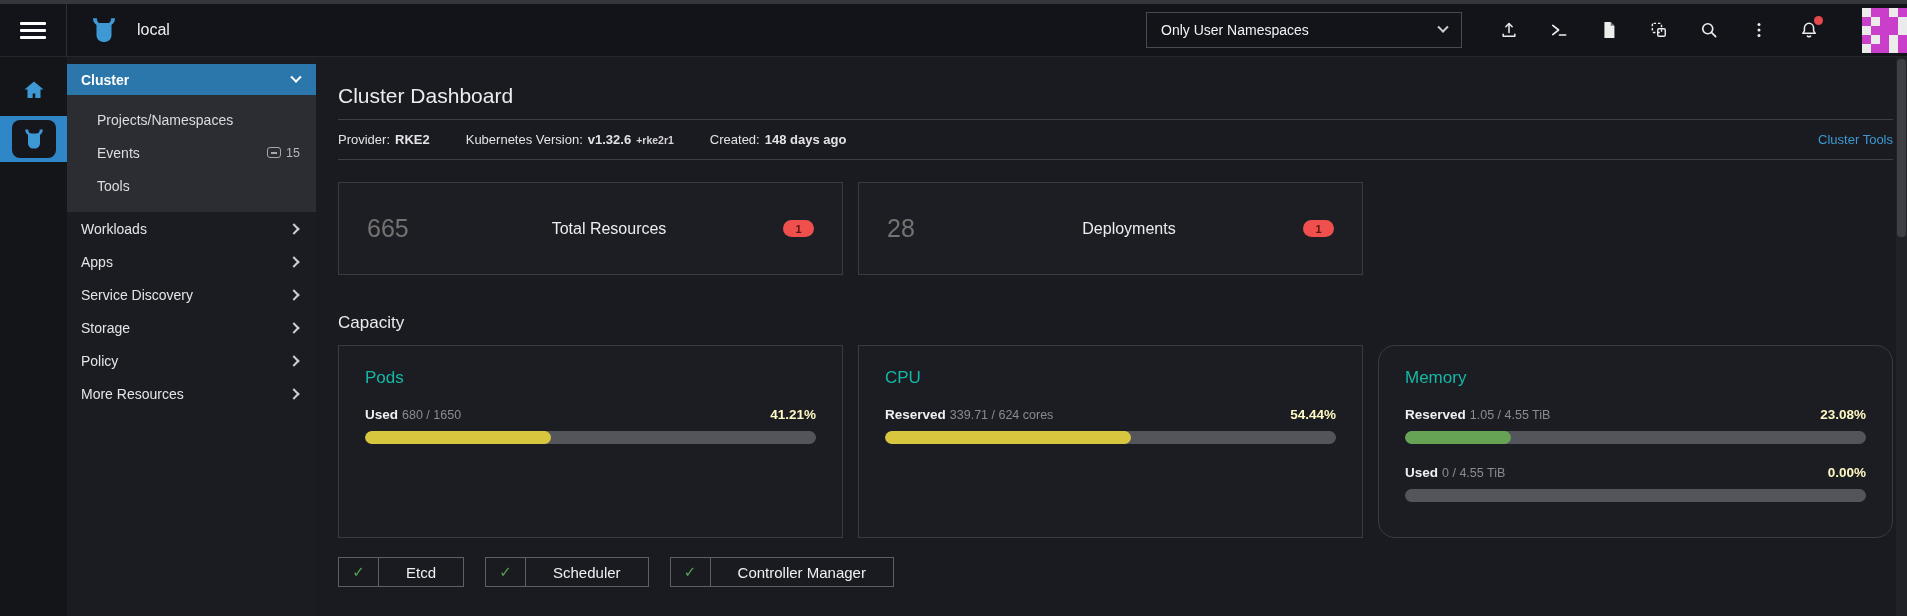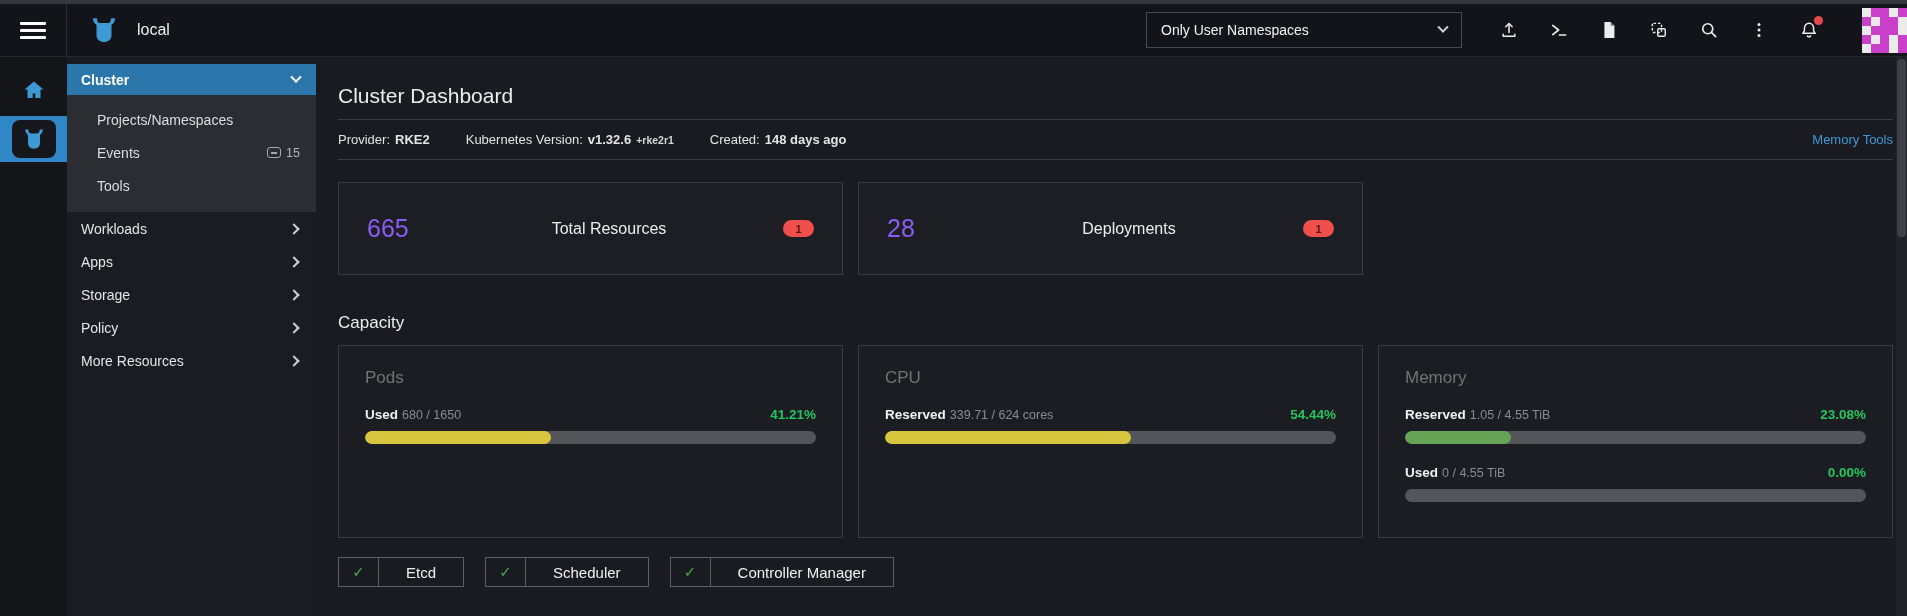--- a/index.html
+++ b/index.html
@@ -51,37 +51,37 @@
   .divider { height:1px; background:#3e3f45; margin-top:11px; }
   .meta-row { height:39px; display:flex; align-items:center; font-size:13px; gap:36px; }
   .meta-item { display:flex; align-items:baseline; gap:5px; color:#e3e3e5; }
   .meta-item b { font-weight:bold; }
   .meta-suffix { font-size:10.5px; font-weight:bold; color:#d6d6d8; }
   .meta-spacer { flex:1; }
   .link { color:#3d98d3; cursor:pointer; font-size:13px; }
 
   .counters { display:flex; gap:15px; margin-top:22px; }
   .counter-card { width:505px; height:93px; background:#1d1e23; border:1px solid #3a3b42; display:flex; align-items:center; cursor:pointer; }
-  .counter-num { font-size:25px; color:#8b5cf6; padding-left:28px; min-width:96px; }
+  .counter-num { font-size:25px; color:#737373; padding-left:28px; min-width:96px; }
   .counter-label { flex:1; text-align:center; font-size:16px; color:#ededef; }
   .pill-badge { width:31px; height:17px; border-radius:9px; background:#ef504d; color:#5c1212; font-size:11px; font-weight:bold;
     display:flex; align-items:center; justify-content:center; margin-right:28px; }
 
   .capacity-heading { margin-top:38px; font-size:17px; color:#ececee; font-weight:400; }
   .capacity-row { display:flex; gap:15px; margin-top:12px; }
   .cap-card { height:193px; background:#1c1d22; border:1px solid #3a3b42; padding:22px 26px; }
   .cap-card.fixed { width:505px; flex:0 0 auto; }
-  .cap-card.flex { flex:1; min-width:0; }
-  .cap-title { font-size:17px; color:#737373; font-weight:400; }
+  .cap-card.flex { flex:1; min-width:0;border-radius:17px; }
+  .cap-title { font-size:17px; color:#14b8a6; font-weight:400; }
   .gauge { margin-top:19px; }
   .gauge + .gauge { margin-top:21px; }
   .gauge-head { display:flex; align-items:baseline; font-size:13.5px; }
   .gauge-label { font-weight:bold; color:#f0f0f2; margin-right:4px; }
   .gauge-detail { color:#8a8b90; font-size:12.5px; flex:1; }
-  .gauge-pct { font-weight:bold; color:#22c55e; }
+  .gauge-pct { font-weight:bold; color:#fef9c3; }
   .bar { margin-top:9px; height:13px; border-radius:7px; background:#54555a; overflow:hidden; }
   .bar-fill { height:100%; border-radius:7px; }
 
   .status-row { display:flex; gap:21px; margin-top:19px; }
   .status-box { height:30px; border:1px solid #5e5f64; display:flex; align-items:stretch; }
   .status-check { width:40px; display:flex; align-items:center; justify-content:center;
     border-right:1px solid #5e5f64; color:#53a451; font-size:15px; font-weight:bold; }
   .status-label { display:flex; align-items:center; padding:0 27px; font-size:15px; color:#f0f0f2; }
 
   .scrollbar { position:absolute; right:0; top:0; bottom:0; width:11px; background:#212227; }
@@ -235,20 +235,24 @@
         <span class="lbl">Tools</span>
       </div>
     </div>
 
     <div class="navitem">
       <span class="lbl">Workloads</span>
       <span class="chev right"></span>
     </div>
     <div class="navitem">
       <span class="lbl">Apps</span>
+      <span class="chev right"></span>
+    </div>
+    <div class="navitem">
+      <span class="lbl">Service Discovery</span>
       <span class="chev right"></span>
     </div>
     <div class="navitem">
       <span class="lbl">Storage</span>
       <span class="chev right"></span>
     </div>
     <div class="navitem">
       <span class="lbl">Policy</span>
       <span class="chev right"></span>
     </div>
@@ -270,21 +274,21 @@
       <span class="meta-item">
         <span>Kubernetes Version:</span>
           <b>v1.32.6</b>
         <span class="meta-suffix">+rke2r1</span>
       </span>
       <span class="meta-item">
         <span>Created:</span>
           <b>148 days ago</b>
       </span>
       <span class="meta-spacer"></span>
-      <span class="link">Memory Tools</span>
+      <span class="link">Cluster Tools</span>
     </div>
     <div class="divider" style="margin-top:0"></div>
 
     <div class="counters">
       <div class="counter-card">
         <span class="counter-num">665</span>
         <span class="counter-label">Total Resources</span>
         <span class="pill-badge">1</span>
       </div>
       <div class="counter-card">

